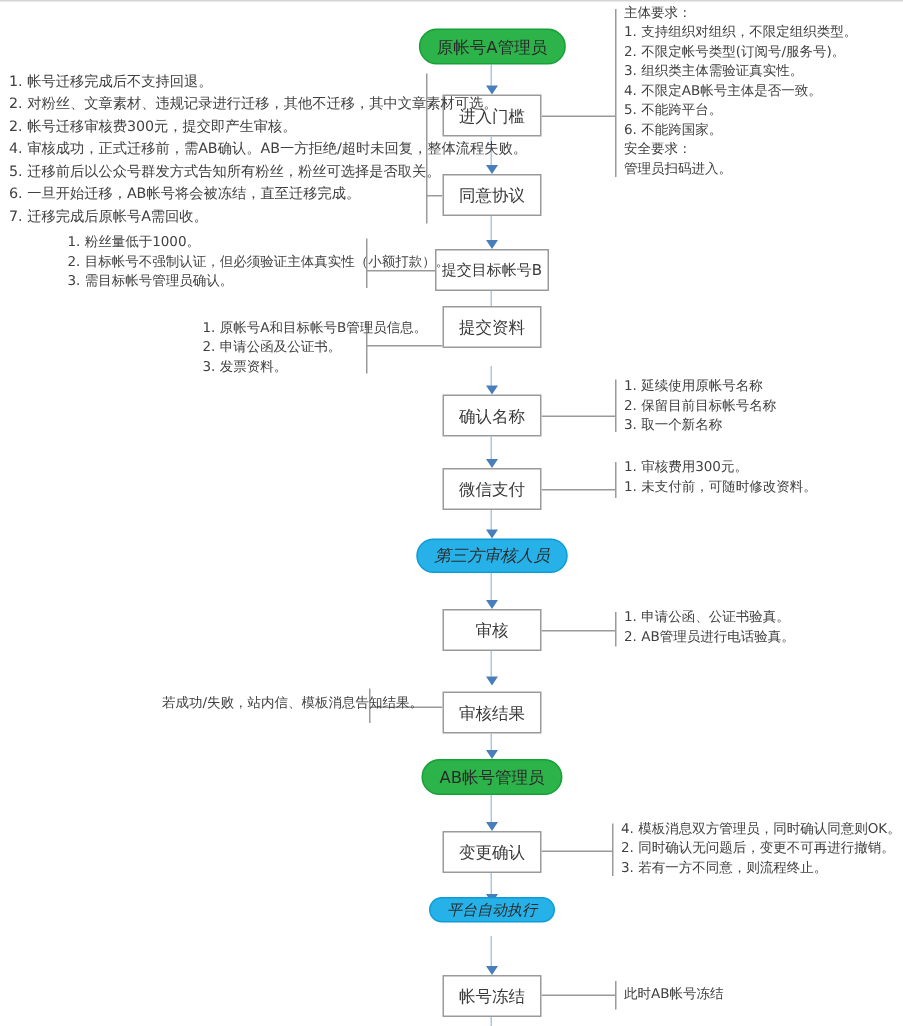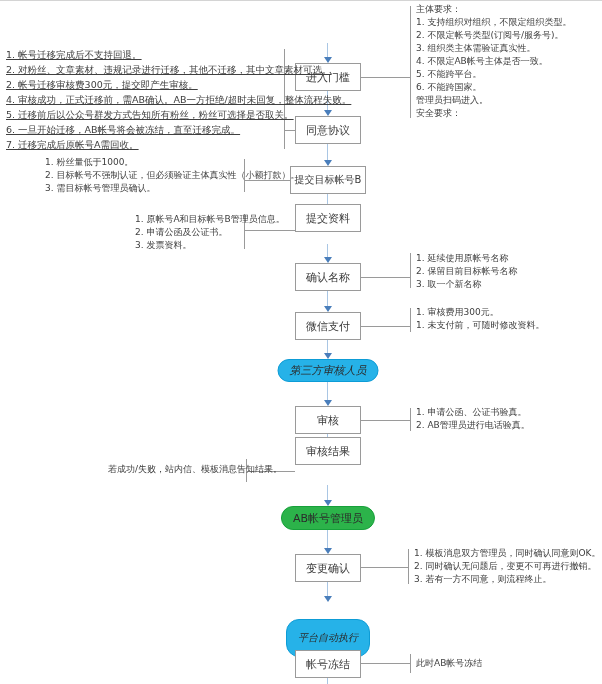--- a/index.html
+++ b/index.html
@@ -20,21 +20,21 @@
   .rect.wide{width:76px;font-size:10px;}
   .pill{
     position:absolute;left:328px;transform:translateX(-50%);
     border-radius:13px;padding:0 11px;
     display:flex;align-items:center;justify-content:center;
     font-size:11px;color:#2b2b2b;white-space:nowrap;box-sizing:border-box;
   }
   .pill.green{background:var(--green);border:1px solid var(--green-border);}
   .pill.blue{background:var(--blue);border:1px solid var(--blue-border);font-style:italic;}
   .ann{position:absolute;font-size:9px;color:#404040;line-height:13px;white-space:nowrap;}
-  .ann.big{line-height:15px;font-size:9.5px;text-decoration:underline;}
+  .ann.big{line-height:15px;font-size:9.5px;}
   .vline{position:absolute;width:1px;background:var(--flow);}
   .vline.bracket{background:var(--bracket);}
   .hline{position:absolute;height:1px;background:var(--bracket);}
   .arrow{position:absolute;width:0;height:0;
     border-left:4px solid transparent;border-right:4px solid transparent;
     border-top:6px solid var(--arrowhead);}
 </style>
 </head>
 <body>
 
@@ -83,44 +83,45 @@
       <div class="vline bracket" style="left: 244px; top: 158px; height: 33px;"></div>
       <div class="vline bracket" style="left: 244px; top: 213px; height: 35px;"></div>
       <div class="vline bracket" style="left: 410px; top: 252px; height: 35px;"></div>
       <div class="vline bracket" style="left: 410px; top: 307px; height: 24px;"></div>
       <div class="vline bracket" style="left: 410px; top: 407px; height: 23px;"></div>
       <div class="vline bracket" style="left: 246px; top: 458px; height: 23px;"></div>
       <div class="vline bracket" style="left: 408px; top: 548px; height: 35px;"></div>
       <div class="vline bracket" style="left: 410px; top: 653px; height: 19px;"></div>
     </div>
 
+  <div class="pill green" style="top:18px;height:24px">原帐号A管理员</div>
   <div class="rect" style="top:62px">进入门槛</div>
   <div class="rect" style="top:115px">同意协议</div>
   <div class="rect wide" style="top:165px">提交目标帐号B</div>
   <div class="rect" style="top:203px">提交资料</div>
   <div class="rect" style="top:262px">确认名称</div>
   <div class="rect" style="top:311px">微信支付</div>
   <div class="pill blue" style="top:358px;height:23px">第三方审核人员</div>
   <div class="rect" style="top:405px">审核</div>
-  <div class="rect" style="top:436px">审核结果</div>
+  <div class="rect" style="top:460px">审核结果</div>
   <div class="pill green" style="top:505px;height:24px">AB帐号管理员</div>
   <div class="rect" style="top:553px">变更确认</div>
-  <div class="pill blue" style="top:618px;height:38px;font-size:10px">平台自动执行</div>
+  <div class="pill blue" style="top:597px;height:17px;font-size:10px">平台自动执行</div>
   <div class="rect" style="top:649px">帐号冻结</div>
 
   <div class="ann" style="left:416px;top:2px">
     <div>主体要求：</div>
     <div>1. 支持组织对组织，不限定组织类型。</div>
     <div>2. 不限定帐号类型(订阅号/服务号)。</div>
     <div>3. 组织类主体需验证真实性。</div>
     <div>4. 不限定AB帐号主体是否一致。</div>
     <div>5. 不能跨平台。</div>
     <div>6. 不能跨国家。</div>
+    <div>安全要求：</div>
     <div>管理员扫码进入。</div>
-    <div>安全要求：</div>
   </div>
 
   <div class="ann big" style="left:6px;top:46px">
     <div>1. 帐号迁移完成后不支持回退。</div>
     <div>2. 对粉丝、文章素材、违规记录进行迁移，其他不迁移，其中文章素材可选。</div>
     <div>2. 帐号迁移审核费300元，提交即产生审核。</div>
     <div>4. 审核成功，正式迁移前，需AB确认。AB一方拒绝/超时未回复，整体流程失败。</div>
     <div>5. 迁移前后以公众号群发方式告知所有粉丝，粉丝可选择是否取关。</div>
     <div>6. 一旦开始迁移，AB帐号将会被冻结，直至迁移完成。</div>
     <div>7. 迁移完成后原帐号A需回收。</div>
@@ -152,21 +153,21 @@
   <div class="ann" style="left:416px;top:405px">
     <div>1. 申请公函、公证书验真。</div>
     <div>2. AB管理员进行电话验真。</div>
   </div>
 
   <div class="ann" style="left:108px;top:462px">
     <div>若成功/失败，站内信、模板消息告知结果。</div>
   </div>
 
   <div class="ann" style="left:414px;top:546px">
-    <div>1. 模板消息双方管理员，同时确认同意则OK。</div>
+    <div>4. 模板消息双方管理员，同时确认同意则OK。</div>
     <div>2. 同时确认无问题后，变更不可再进行撤销。</div>
     <div>3. 若有一方不同意，则流程终止。</div>
   </div>
 
   <div class="ann" style="left:416px;top:656px">
     <div>此时AB帐号冻结</div>
   </div>
 
 </div>
 

